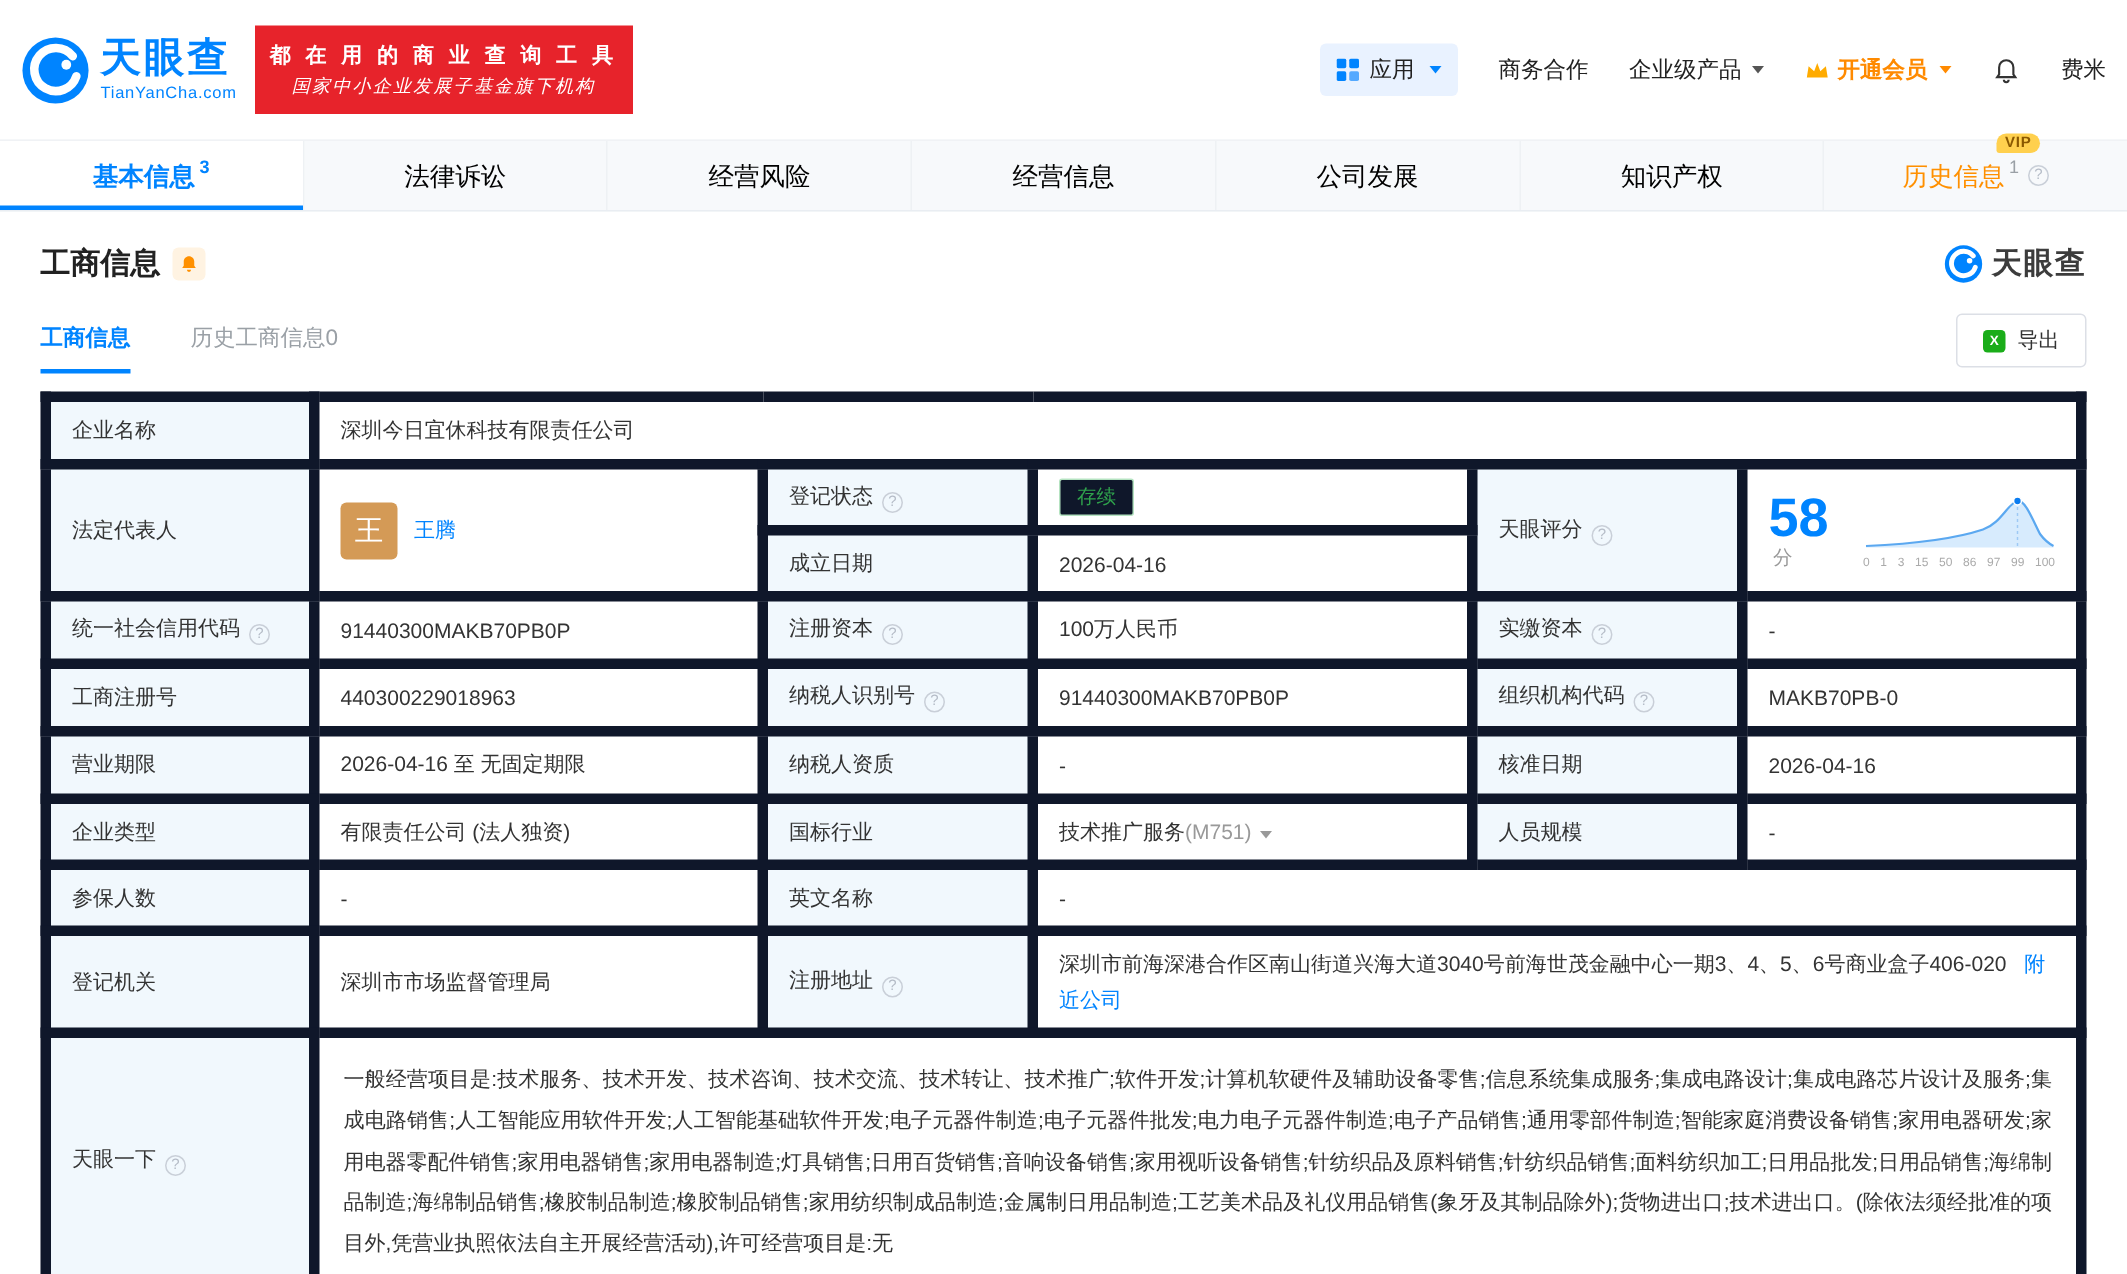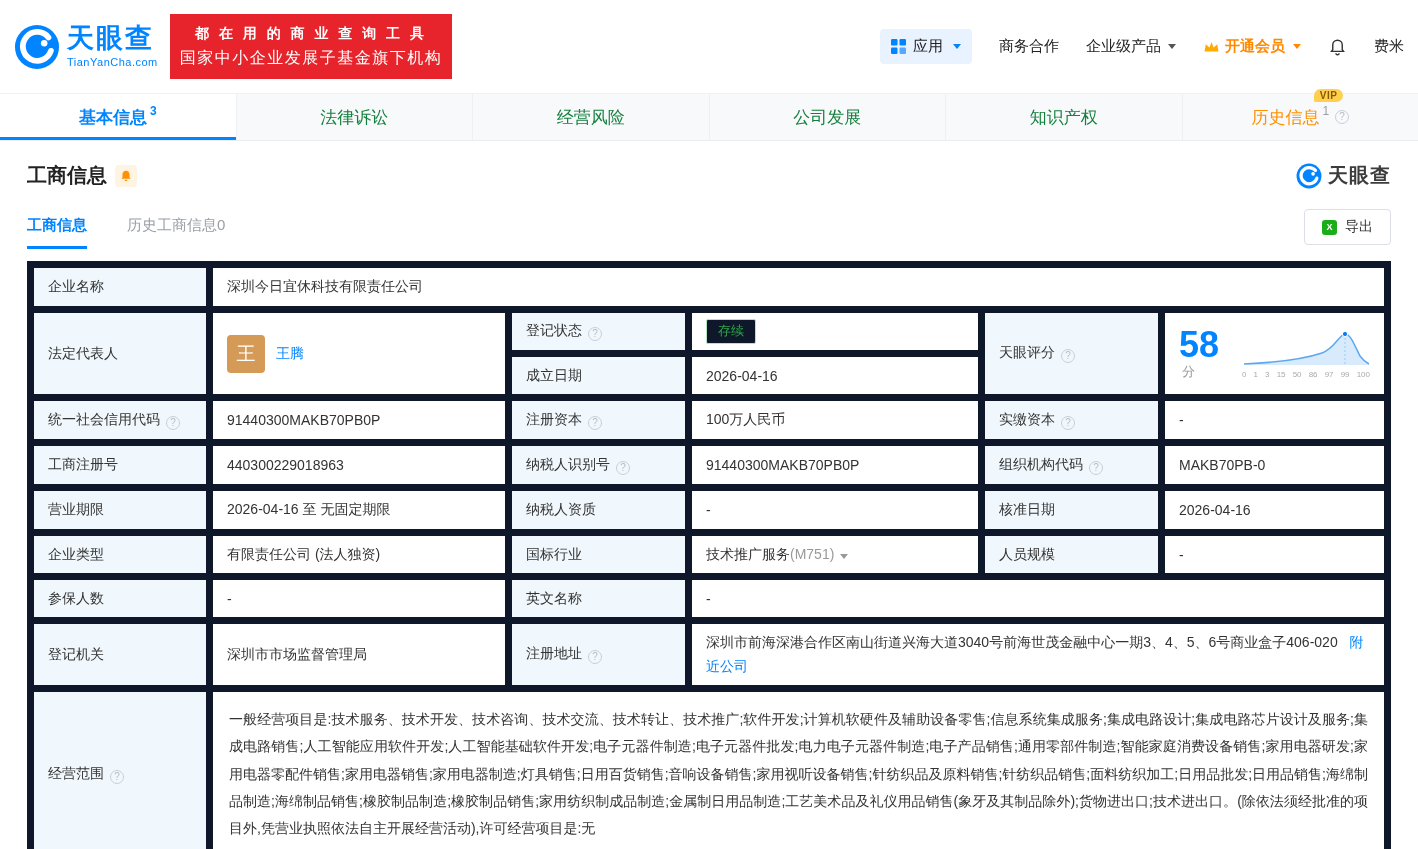--- a/index.html
+++ b/index.html
@@ -7,42 +7,42 @@
 a{text-decoration:none;cursor:pointer;}
 
 
 .header{display:flex;align-items:center;height:93px;padding:0 14px;}
 .logo{display:flex;align-items:center;cursor:pointer;}
 .logo-texts{margin-left:7px;}
 .logo-brand{font-size:27px;font-weight:bold;color:#0084ff;letter-spacing:2px;line-height:1;}
 .logo-domain{font-size:11px;color:#0084ff;margin-top:4px;letter-spacing:.5px;}
 .slogan{margin-left:12px;background:#e7232b;color:#fff;text-align:center;padding:10px 10px;line-height:1.4;}
 .slogan-l1{font-size:14px;font-weight:bold;letter-spacing:3px;}
-.slogan-l2{font-size:16px;letter-spacing:1.5px;margin-top:3px;}
+.slogan-l2{font-size:12px;letter-spacing:1.5px;margin-top:3px;font-style:italic;}
 .search-area{margin-left:16px;}
 .search-tabs{display:flex;align-items:center;gap:22px;font-size:14px;margin-bottom:7px;}
 .search-tab{color:#222;cursor:pointer;}
 .search-tab.active{background:#0084ff;color:#fff;padding:3px 12px;font-weight:bold;}
 .search-row{display:flex;align-items:center;}
 .search-box{position:relative;}
 .search-input{width:368px;height:38px;border:1px solid #d7dbe0;border-radius:2px;padding:0 36px 0 12px;font-size:14px;color:#333;outline:none;}
 .clear-icon{position:absolute;right:12px;top:50%;transform:translateY(-50%);width:16px;height:16px;border-radius:50%;background:#c9ced6;color:#fff;font-size:11px;line-height:1;display:flex;align-items:center;justify-content:center;cursor:pointer;}
 .search-btn{margin-left:6px;width:82px;height:40px;background:#0084ff;color:#fff;border:none;font-size:15px;border-radius:3px;cursor:pointer;}
 .header-right{margin-left:auto;display:flex;align-items:center;gap:27px;font-size:15px;white-space:nowrap;}
 .apps-chip{display:flex;align-items:center;gap:7px;background:#e9f2ff;border-radius:4px;padding:8px 11px;cursor:pointer;color:#222;}
 .caret{width:0;height:0;border-left:4px solid transparent;border-right:4px solid transparent;border-top:5px solid #555;display:inline-block;margin-left:3px;}
 .caret.blue{border-top-color:#0084ff;}
 .caret.orange{border-top-color:#ff8a00;}
 .caret.gray{border-top-color:#999;margin-left:6px;}
 .header-item{cursor:pointer;display:flex;align-items:center;gap:4px;color:#222;}
 .vip-entry{color:#ff8a00;display:flex;align-items:center;gap:5px;cursor:pointer;font-weight:bold;}
 
 
 .nav-tabs{display:flex;height:48px;background:#f7f9fb;border-top:1px solid #f0f2f5;border-bottom:1px solid #e9edf2;}
-.nav-tab{flex:1;display:flex;align-items:center;justify-content:center;font-size:17px;color:#15803d;cursor:pointer;border-right:1px solid #eef1f4;position:relative;}
+.nav-tab{flex:1;display:flex;align-items:center;justify-content:center;font-size:17px;color:#000000;cursor:pointer;border-right:1px solid #eef1f4;position:relative;}
 .nav-tab:last-child{border-right:none;}
 .nav-tab.active{background:#fff;color:#0084ff;font-weight:bold;box-shadow:inset 0 -3px 0 #0084ff;}
 .nav-sup{font-size:12px;margin-left:3px;transform:translateY(-6px);}
 .nav-tab.history{color:#ff9000;}
 .hist-wrap{position:relative;display:inline-block;}
 .vip-tag{position:absolute;top:-17px;right:-24px;background:#ffd04e;color:#8a5800;font-size:10px;font-weight:bold;padding:1px 6px;border-radius:8px 8px 8px 2px;letter-spacing:.5px;}
 .nav-sup.gray{color:#9aa0a6;}
 
 
 .main{padding:0 27px;}
@@ -139,20 +139,23 @@
 <div class="nav-tabs">
   <div class="nav-tab active">
     <span>基本信息</span>
     <span class="nav-sup">3</span>
   </div>
   <div class="nav-tab">
     <span>法律诉讼</span>
   </div>
   <div class="nav-tab">
     <span>经营风险</span>
+  </div>
+  <div class="nav-tab">
+    <span>经营信息</span>
   </div>
   <div class="nav-tab">
     <span>公司发展</span>
   </div>
   <div class="nav-tab">
     <span>知识产权</span>
   </div>
   <div class="nav-tab history">
     <span class="hist-wrap">
       <span>历史信息</span>
@@ -306,20 +309,20 @@
         <td class="lbl"><span>登记机关</span></td>
         <td><span>深圳市市场监督管理局</span></td>
         <td class="lbl"><span>注册地址</span><span class="help">?</span></td>
         <td colspan="3" class="addr">
           <span>深圳市前海深港合作区南山街道兴海大道3040号前海世茂金融中心一期3、4、5、6号商业盒子406-020</span>
           <a class="link" style="margin-left:8px;">附近公司</a>
         </td>
       </tr>
 
       <tr>
-        <td class="lbl"><span>经营范围</span><span class="help">?</span></td>
+        <td class="lbl"><span>天眼一下</span><span class="help">?</span></td>
         <td colspan="5" class="scope-cell">
           <div class="scope-text">一般经营项目是:技术服务、技术开发、技术咨询、技术交流、技术转让、技术推广;软件开发;计算机软硬件及辅助设备零售;信息系统集成服务;集成电路设计;集成电路芯片设计及服务;集成电路销售;人工智能应用软件开发;人工智能基础软件开发;电子元器件制造;电子元器件批发;电力电子元器件制造;电子产品销售;通用零部件制造;智能家庭消费设备销售;家用电器研发;家用电器零配件销售;家用电器销售;家用电器制造;灯具销售;日用百货销售;音响设备销售;家用视听设备销售;针纺织品及原料销售;针纺织品销售;面料纺织加工;日用品批发;日用品销售;海绵制品制造;海绵制品销售;橡胶制品制造;橡胶制品销售;家用纺织制成品制造;金属制日用品制造;工艺美术品及礼仪用品销售(象牙及其制品除外);货物进出口;技术进出口。(除依法须经批准的项目外,凭营业执照依法自主开展经营活动),许可经营项目是:无</div>
         </td>
       </tr>
     </tbody>
   </table>
 </div>
 
 </body></html>

